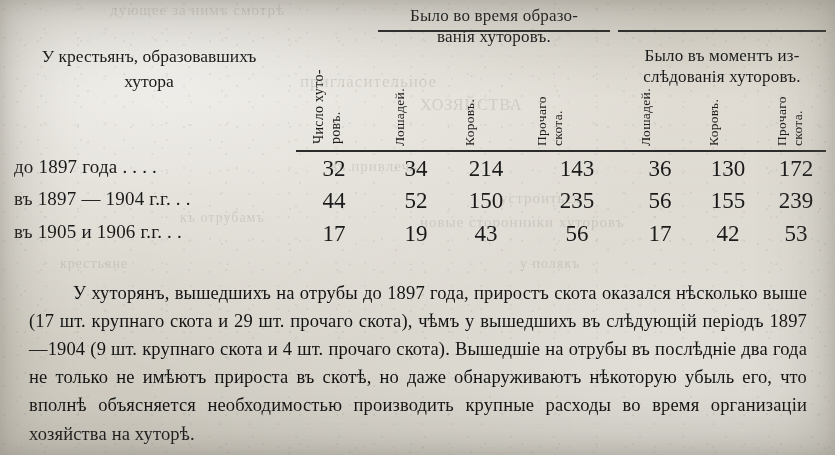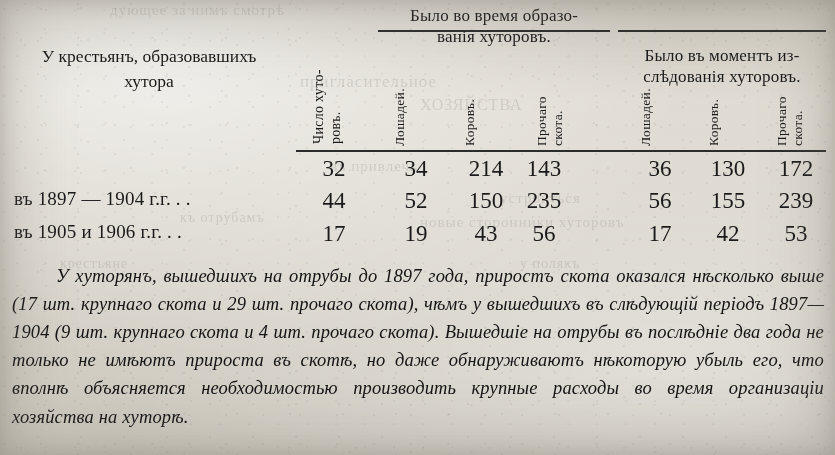--- a/index.html
+++ b/index.html
@@ -113,39 +113,39 @@
   }
   .cell-num {
     position: absolute;
     width: 56px;
     text-align: center;
     font-size: 23px;
   }
   .c0 { left: 306px; }
   .c1 { left: 388px; }
   .c2 { left: 458px; }
-  .c3 { left: 516px; }
+  .c3 { left: 549px; }
   .c4 { left: 632px; }
   .c5 { left: 700px; }
   .c6 { left: 768px; }
 
   
   .para {
     position: absolute;
     left: 12px;
     top: 262px;
     width: 812px;
     font-size: 18.5px;
     line-height: 1.52;
     text-align: justify;
     text-indent: 44px;
     letter-spacing: 0.15px;
     color: #141414;
   }
-  .para p { margin: 0; font-style: italic; }
+  .para p { margin: 17px; }
 
   
   .noise {
     position: absolute;
     inset: 0;
     pointer-events: none;
     background-image:
       radial-gradient(circle at 12% 31%, rgba(60,58,52,0.10) 0 1px, transparent 1.2px),
       radial-gradient(circle at 47% 9%,  rgba(60,58,52,0.09) 0 1px, transparent 1.2px),
       radial-gradient(circle at 73% 62%, rgba(60,58,52,0.10) 0 1px, transparent 1.2px),
@@ -196,20 +196,21 @@
     <div class="vhdr" id="vh-h1">Лошадей.</div>
     <div class="vhdr" id="vh-c1">Коровъ.</div>
     <div class="vhdr" id="vh-o1">Прочаго
 скота.</div>
     <div class="vhdr" id="vh-h2">Лошадей.</div>
     <div class="vhdr" id="vh-c2">Коровъ.</div>
     <div class="vhdr" id="vh-o2">Прочаго
 скота.</div>
 
     <div class="row" id="row0">
+      <span class="cell-label">до 1897 года  .  .  .  .</span>
       <span class="cell-num c0">32</span>
       <span class="cell-num c1">34</span>
       <span class="cell-num c2">214</span>
       <span class="cell-num c3">143</span>
       <span class="cell-num c4">36</span>
       <span class="cell-num c5">130</span>
       <span class="cell-num c6">172</span>
     </div>
 
     <div class="row" id="row1">

